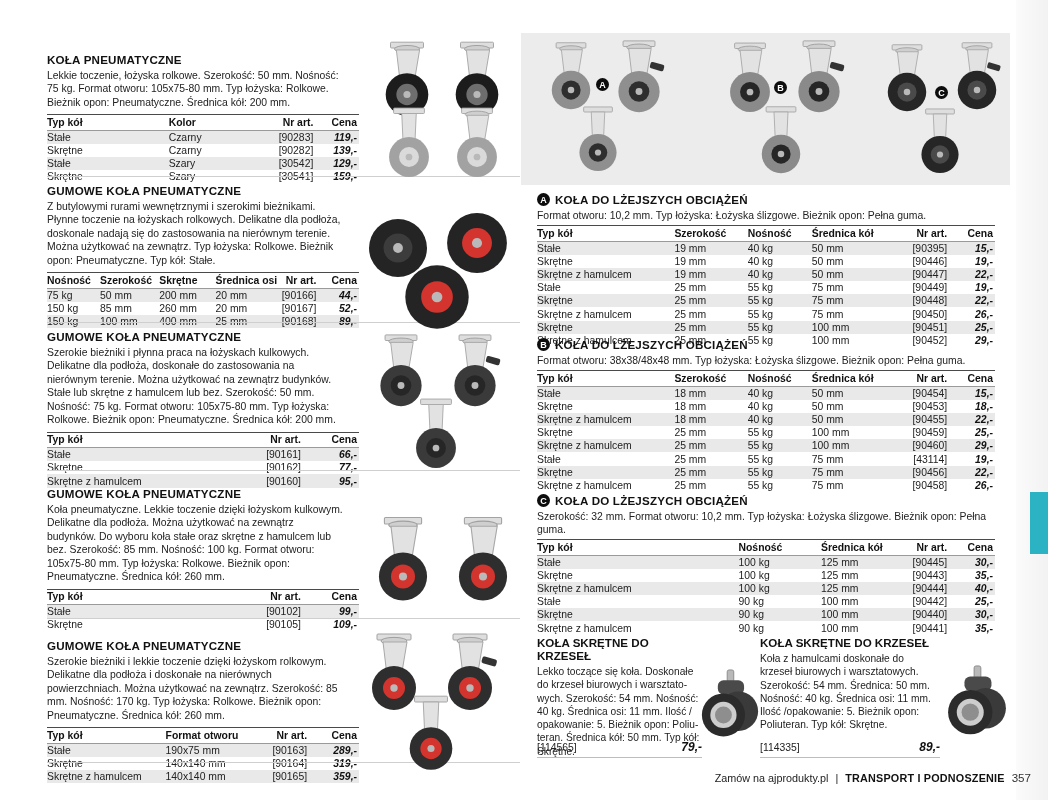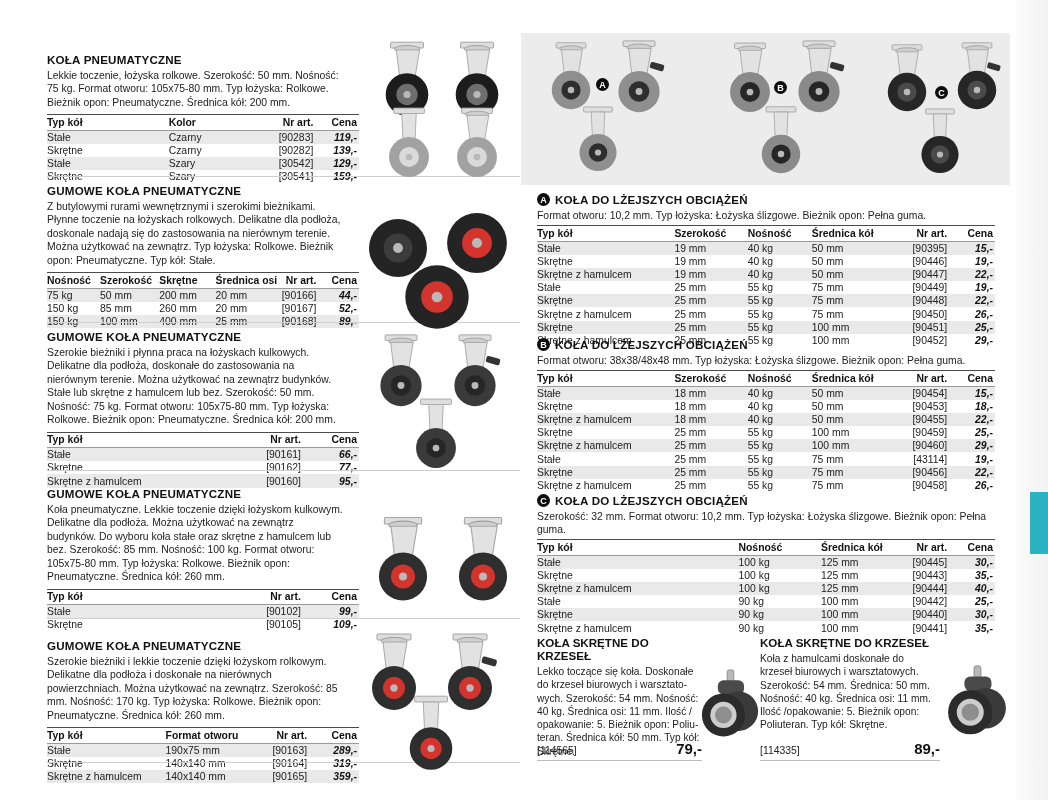--- a/index.html
+++ b/index.html
@@ -32,21 +32,21 @@
   
   .art{position:absolute;}
   .art .cast{position:absolute;line-height:0;}
   
   .divider{position:absolute;left:47px;width:473px;height:1px;background:#cfcfcf;}
   
   .bp-title{font-size:11.6px;font-weight:bold;margin:0 0 3px 0;color:#111;}
   .bp-desc{font-size:10.2px;line-height:1.3;margin:0;color:#222;}
   .art-row{position:absolute;display:flex;justify-content:space-between;align-items:baseline;
            border-bottom:1px solid #bdbdbd;padding-bottom:3px;font-size:10.4px;color:#222;}
-  .art-row .bp-price{font-weight:bold;font-size:15px;color:#111;margin-left:44px;}
+  .art-row .bp-price{font-weight:bold;font-style:italic;font-size:12px;color:#111;margin-left:44px;}
   
   .footer{position:absolute;right:17px;top:771px;display:flex;gap:7px;align-items:baseline;
           font-size:10.8px;color:#222;}
   .footer .cat{font-weight:bold;letter-spacing:.2px;color:#111;}
   .footer .pageno{font-size:11.6px;color:#333;}
   .side-tab{position:absolute;left:1030px;top:492px;width:18px;height:62px;background:#2bb3c4;}
 </style>
 </head>
 <body>
 
@@ -759,15 +759,21 @@
       <span class="cast" style="left:0px;top:0px;"><svg viewBox="0 0 64 82" width="62" height="79">
       <rect x="29" y="2" width="7" height="13" rx="2" fill="#b9b9b9" stroke="#8a8a8a"></rect>
       <rect x="19" y="13" width="28" height="15" rx="6" fill="#4a4a4a"></rect>
       <circle cx="41" cy="46" r="21" fill="#3a3a3a"></circle>
       <circle cx="25" cy="50" r="23" fill="#2b2b2b"></circle>
       <circle cx="25" cy="50" r="14" fill="#cdcdcd"></circle>
       <circle cx="25" cy="50" r="9" fill="#8e8e8e"></circle>
         </svg></span>
     </div>
 
+  <div class="footer">
+    <span>Zamów na ajprodukty.pl</span>
+    <span>|</span>
+    <span class="cat">TRANSPORT I PODNOSZENIE</span>
+    <span class="pageno">357</span>
+  </div>
 
   <div class="side-tab"></div>
 </div>
 
 </body></html>

